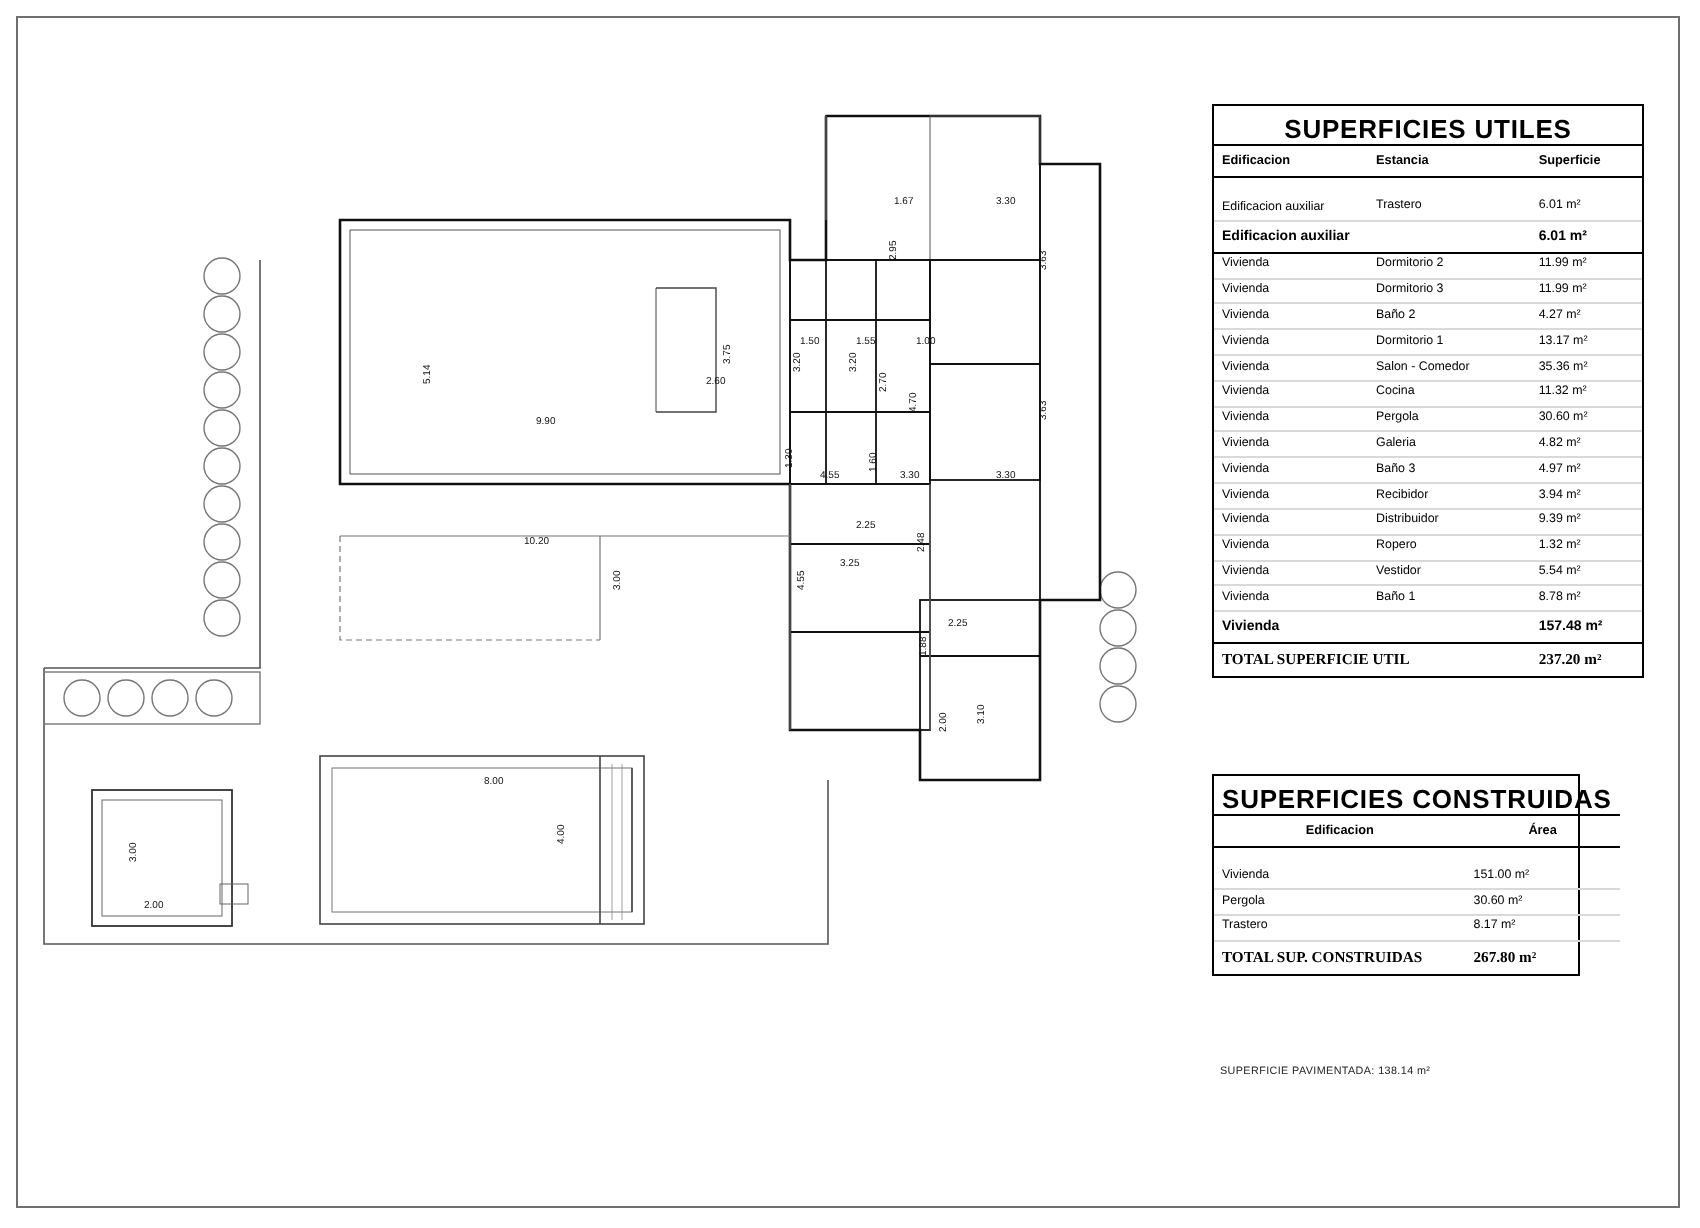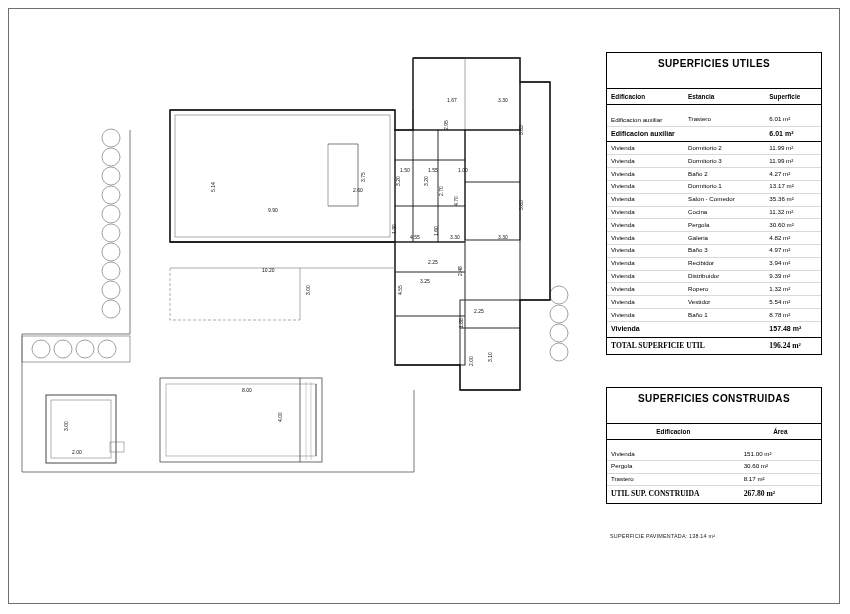--- a/index.html
+++ b/index.html
@@ -39,40 +39,40 @@
   #plan svg { display: block; }
 
   
   .table-block {
     position: absolute;
     border: 1px solid #000;
     box-sizing: border-box;
     background: #fff;
   }
   #tbl-utiles { left: 606px; top: 52px; width: 216px; }
-  #tbl-constr { left: 606px; top: 387px; width: 216px; }
+  #tbl-constr { left: 606px; top: 387px; width: 184px; }
 
   table.tb {
     border-collapse: collapse;
     width: 100%;
     font-size: 6.2px;
     line-height: 1.1;
   }
   table.tb td, table.tb th {
     padding: 2.5px 4px;
     text-align: left;
     vertical-align: middle;
     white-space: nowrap;
   }
   .tb .title-row td {
     text-align: center;
     font-weight: bold;
-    font-size: 10px;
+    font-size: 13px;
     letter-spacing: 0.4px;
-    padding: 5px 4px 19px 4px;
+    padding: 5px 4px 0 4px;
     border-bottom: 1px solid #000;
   }
   .tb .head-row td {
     font-weight: bold;
     font-size: 6.4px;
     border-bottom: 1px solid #000;
     padding-top: 4px;
     padding-bottom: 4px;
   }
   .tb .thin td { border-bottom: 1px solid #d9d9d9; }
@@ -363,21 +363,21 @@
           <td>Baño 1</td>
           <td>8.78 m²</td>
         </tr>
 
         <tr class="sum-row">
           <td colspan="2">Vivienda</td>
           <td>157.48 m²</td>
         </tr>
         <tr class="total-row">
           <td colspan="2">TOTAL SUPERFICIE UTIL</td>
-          <td>196.24 m²</td>
+          <td>237.20 m²</td>
         </tr>
       </tbody>
     </table>
   </div>
 
   <div class="table-block" id="tbl-constr">
     <table class="tb">
       <tbody>
         <tr class="title-row">
           <td colspan="2">SUPERFICIES CONSTRUIDAS</td>
@@ -395,21 +395,21 @@
         </tr>
         <tr class="thin">
           <td>Pergola</td>
           <td>30.60 m²</td>
         </tr>
         <tr class="thin">
           <td>Trastero</td>
           <td>8.17 m²</td>
         </tr>
         <tr class="total-row">
-          <td>UTIL SUP. CONSTRUIDA</td>
+          <td>TOTAL SUP. CONSTRUIDAS</td>
           <td>267.80 m²</td>
         </tr>
       </tbody>
     </table>
   </div>
 
   <div id="footnote">SUPERFICIE PAVIMENTADA: 138.14 m²</div>
 </div>
 
 </body></html>

